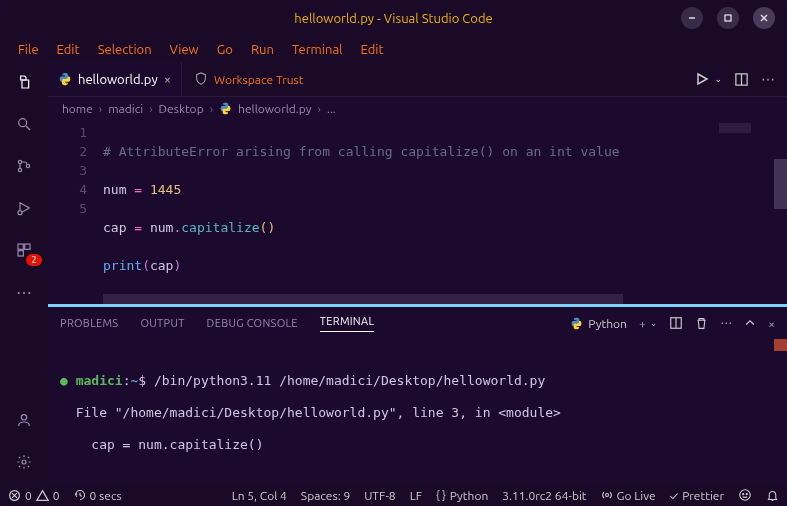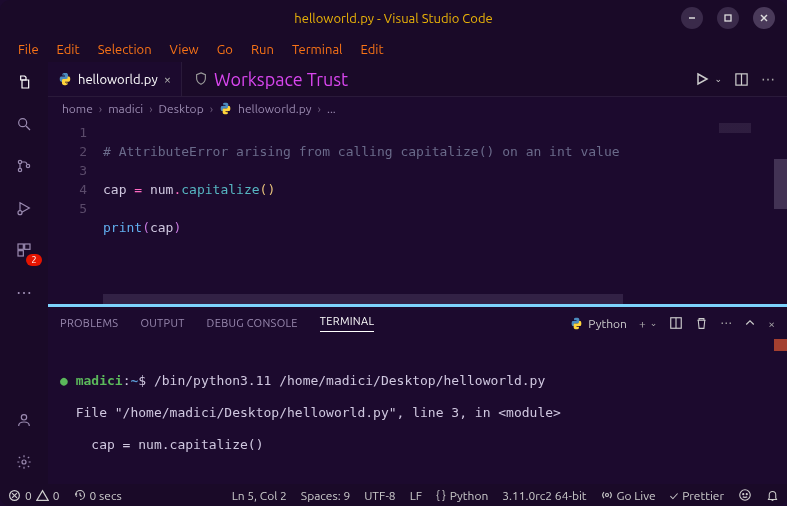--- a/index.html
+++ b/index.html
@@ -28,21 +28,21 @@
 .act-bottom { position: absolute; bottom: 10px; display: flex; flex-direction: column; align-items: center; gap: 18px; }
 
 
 .ed-area { flex: 1; display: flex; flex-direction: column; background: #1c0a2e; min-width: 0;}
 
 
 .tabrow { height: 35px; background: #1a0a28; display: flex; align-items: center; border-bottom: 1px solid #2a1a3a; }
 .tab { height: 100%; background: #1c0a2e; display: flex; align-items: center; padding: 0 10px; gap: 6px; border-right: 1px solid #2a1a3a; font-size: 13px; color: #fff; }
 .tab-icon { width: 14px; height: 14px; }
 .tab-close { color: #aaa; font-size: 13px; cursor: pointer; }
-.trust { display: flex; align-items: center; gap: 6px; color: #d946ef; font-size: 18px; padding: 0 12px; }
+.trust { display: flex; align-items: center; gap: 6px; color: #f97316; font-size: 12px; padding: 0 12px; }
 .tab-actions { margin-left: auto; display: flex; align-items: center; gap: 12px; padding-right: 12px; color: #aaa; }
 
 
 .breadcrumb { height: 22px; display: flex; align-items: center; padding-left: 14px; gap: 6px; font-size: 12px; color: #9a8ab0; }
 .bc-sep { color: #6a5a7a; }
 
 
 .code-gutter-row { flex: 1; display: flex; position: relative; min-height: 0; }
 .gutter { width: 55px; text-align: right; padding-right: 16px; color: #5a4a6a; font-size: 13px; line-height: 19px; padding-top: 4px; }
 .code { flex: 1; font-size: 13px; line-height: 19px; padding-top: 4px; white-space: pre; color: #d0c8e0; }
@@ -225,20 +225,21 @@
     <div class="code-gutter-row">
       <div class="gutter mono">
         <div>1</div>
         <div>2</div>
         <div>3</div>
         <div>4</div>
         <div>5</div>
       </div>
       <div class="code mono">
 <div><span class="c-comment"># AttributeError arising from calling capitalize() on an int value</span></div>
+<div><span class="c-var">num</span><span class="c-op"> = </span><span class="c-num">1445</span></div>
 <div><span class="c-var">cap</span><span class="c-op"> = </span><span class="c-var">num</span><span class="c-op">.</span><span class="c-func">capitalize</span><span class="c-paren">(</span><span class="c-paren">)</span></div>
 <div><span class="c-builtin">print</span><span class="c-paren2">(</span><span class="c-var">cap</span><span class="c-paren2">)</span></div>
       </div>
       <div class="minimap"></div>
       <div class="scroll-v">
           <div class="scrollthumb"></div>
         </div>
     </div>
     <div class="hscroll">
         <div class="hthumb"></div>
@@ -309,21 +310,21 @@
     </div>
   <div class="sb-item">
       <svg width="12" height="12" viewBox="0 0 16 16" fill="none" stroke="#ccc" stroke-width="1.5">
         <path d="M2 8a6 6 0 116 6M2 8l2-2M2 8l2 2"></path>
         <path d="M8 5v3l2 2"></path>
       </svg>
       <span>0 secs</span>
     </div>
   <div class="sb-right">
     <div class="sb-item">
-        <span>Ln 5, Col 2</span>
+        <span>Ln 5, Col 4</span>
       </div>
     <div class="sb-item">
         <span>Spaces: 9</span>
       </div>
     <div class="sb-item">
         <span>UTF-8</span>
       </div>
     <div class="sb-item">
         <span>LF</span>
       </div>

